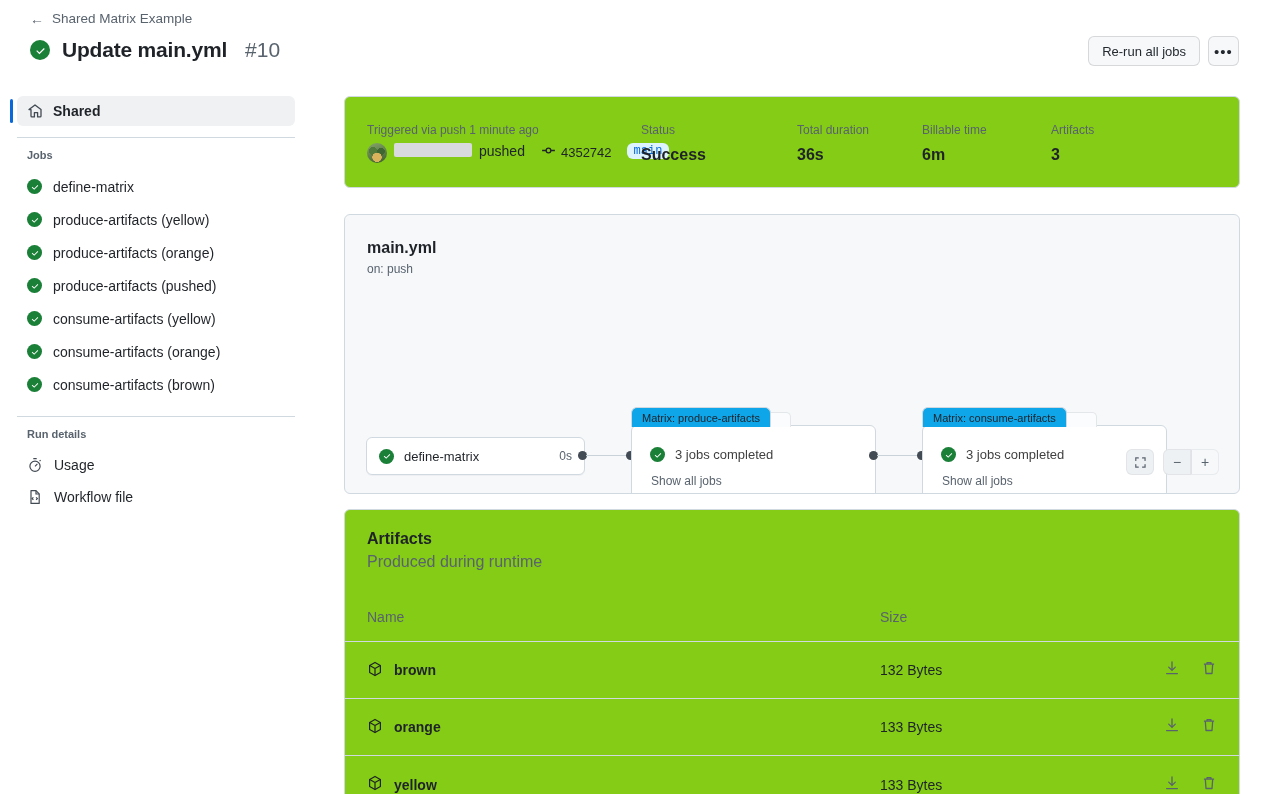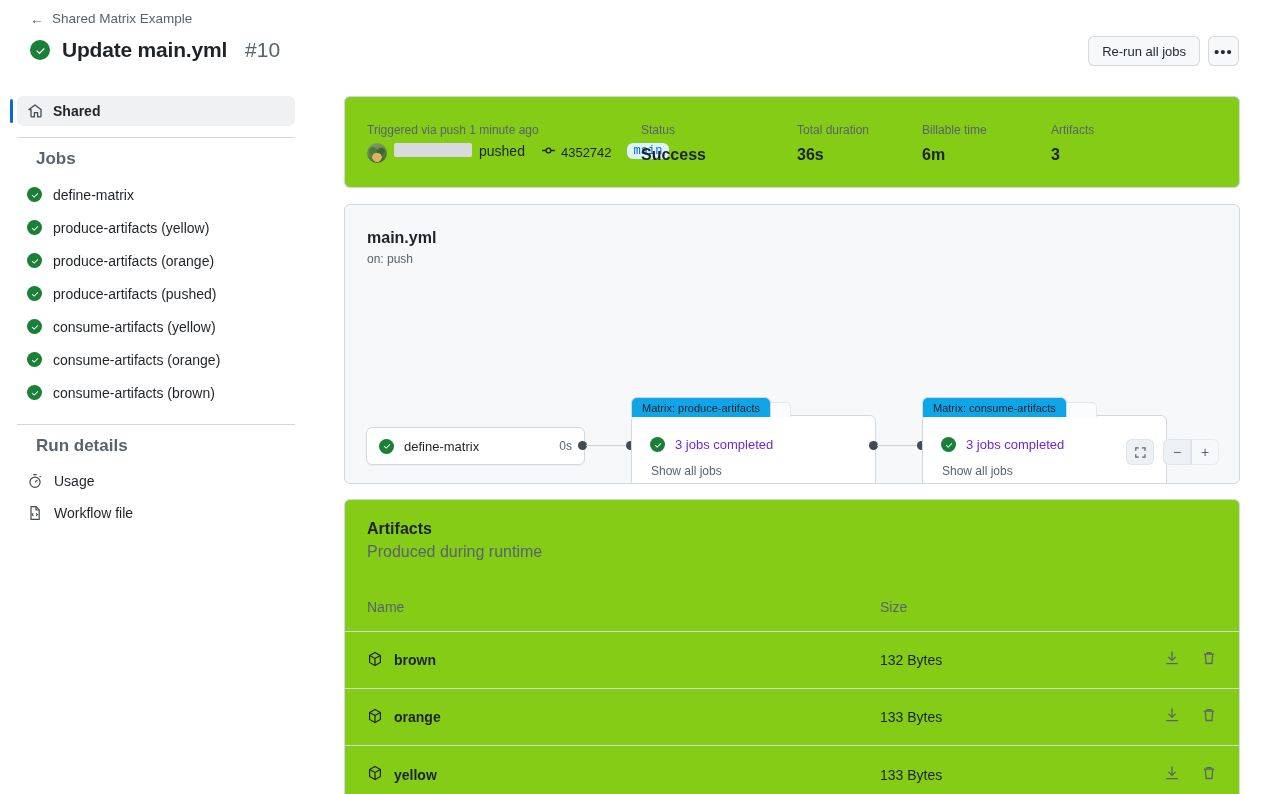--- a/index.html
+++ b/index.html
@@ -56,22 +56,22 @@
     border-radius: 6px; font-size: 14px; color: #1f2328; cursor: pointer;
     text-decoration: none;
   }
   .side-item.active { background: #f0f1f3; font-weight: 700; }
   .side-item.active::before {
     content: ""; position: absolute; left: -7px; top: 3px;
     width: 3px; height: 24px; border-radius: 6px; background: #0969da;
   }
   .side-sep { height: 1px; background: #d1d9e0; margin: 11px 17px; }
   .side-head {
-    font-size: 17px; font-weight: 700; color: #59636e;
-    padding: 0 36px; margin-bottom: 9px;
+    font-size: 11px; font-weight: 700; color: #59636e;
+    padding: 0 27px; margin-bottom: 9px;
   }
   .job-item {
     display: flex; align-items: center; gap: 11px;
     height: 33px; padding: 0 27px; font-size: 14px;
     color: #1f2328; cursor: pointer; text-decoration: none;
   }
   .run-item {
     display: flex; align-items: center; gap: 11px;
     height: 32px; padding: 0 27px; font-size: 14px;
     color: #1f2328; cursor: pointer; text-decoration: none;
@@ -104,21 +104,21 @@
   .commit { display: inline-flex; align-items: center; gap: 5px; margin-left: 9px; }
   .sha { font-size: 13px; color: #1f2328; }
   .branch-badge {
     font-family: "Liberation Mono", monospace; font-size: 12px;
     color: #0969da; background: #ddf4ff; border-radius: 6px;
     padding: 1px 7px; margin-left: 8px;
   }
 
   
   .graph-card {
-    margin-top: 16px; background: #f6f8fa;
+    margin-top: 26px; background: #f6f8fa;
     border: 1px solid #d1d9e0; border-radius: 6px;
     height: 280px; position: relative; overflow: hidden;
   }
   .wf-name { position: absolute; left: 22px; top: 24px; font-size: 16px; font-weight: 700; }
   .wf-on { position: absolute; left: 22px; top: 47px; font-size: 12px; color: #59636e; }
 
   .node {
     position: absolute; background: #ffffff;
     border: 1px solid #d1d9e0; border-radius: 6px;
     box-shadow: 0 1px 0 rgba(31,35,40,.04);
@@ -126,21 +126,21 @@
   .node-simple {
     left: 21px; top: 222px; width: 219px; height: 38px;
     display: flex; align-items: center; padding: 0 12px; gap: 10px;
   }
   .node-label { font-size: 13px; color: #1f2328; }
   .node-dur { margin-left: auto; font-size: 12px; color: #59636e; }
 
   .matrix { width: 245px; height: 82px; top: 210px; border-radius: 6px; }
   .matrix .inner { padding: 21px 18px 0 18px; }
   .mrow { display: flex; align-items: center; gap: 10px; }
-  .mtext { font-size: 13px; color: #6d28d9; }
+  .mtext { font-size: 13px; color: #404040; }
   .mlink { font-size: 12px; color: #59636e; margin-top: 12px; margin-left: 1px; cursor: pointer; }
 
   .mtab {
     position: absolute; top: -19px; left: -1px; height: 20px;
     background: #0ea5e9; border: 1px solid #d1d9e0; border-bottom: none;
     border-radius: 6px 6px 0 0; padding: 0 10px;
     display: flex; align-items: center;
     font-size: 11px; color: #1f2328; white-space: nowrap;
   }
   .mtab-stub {

